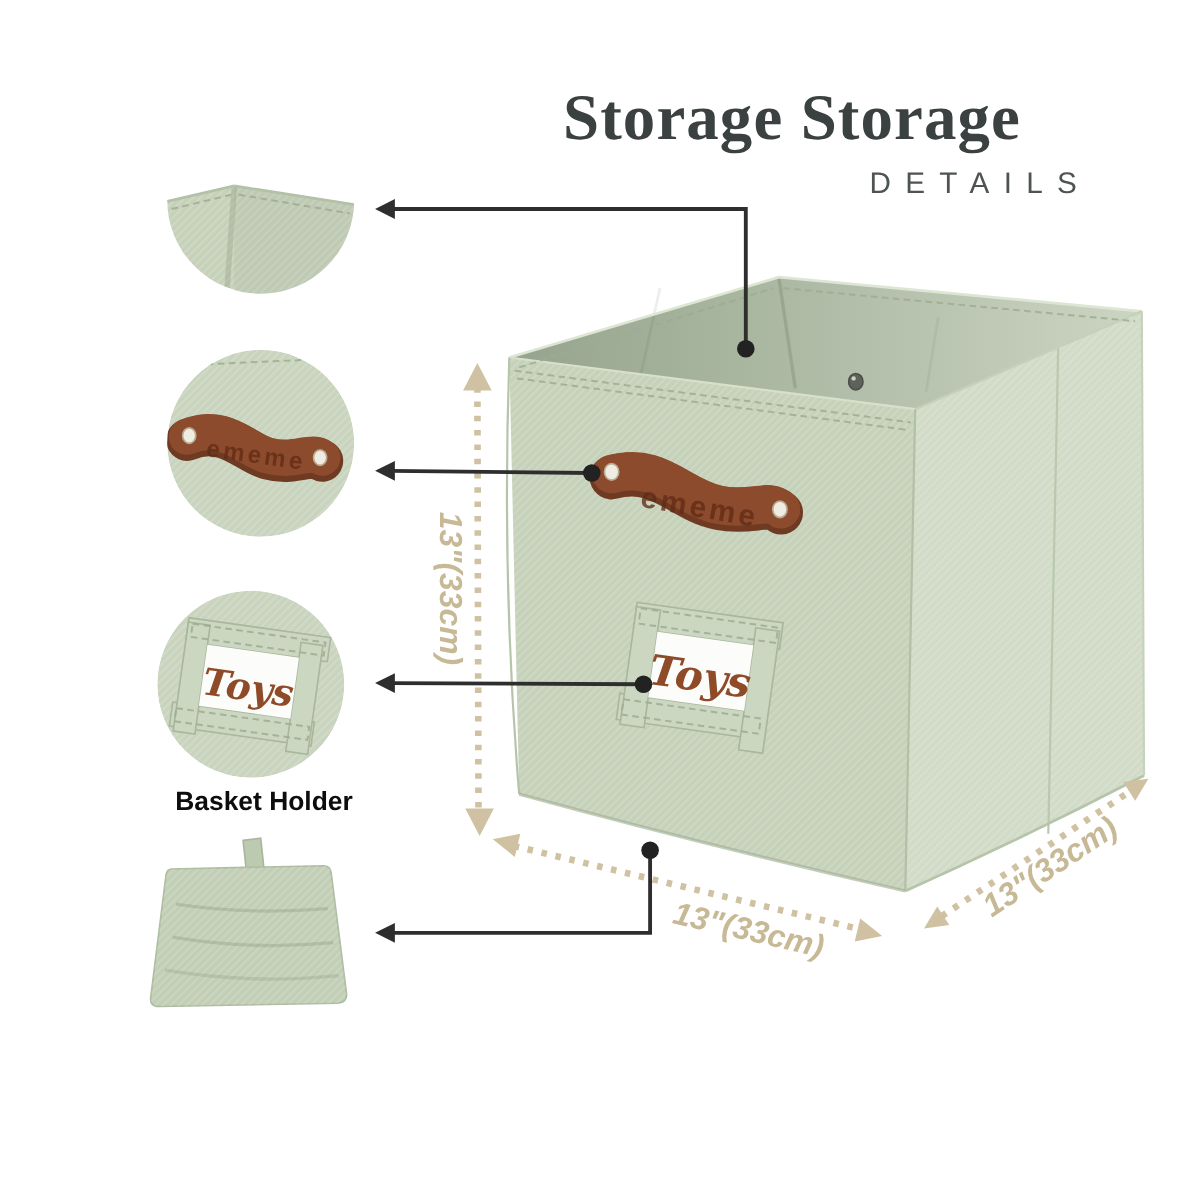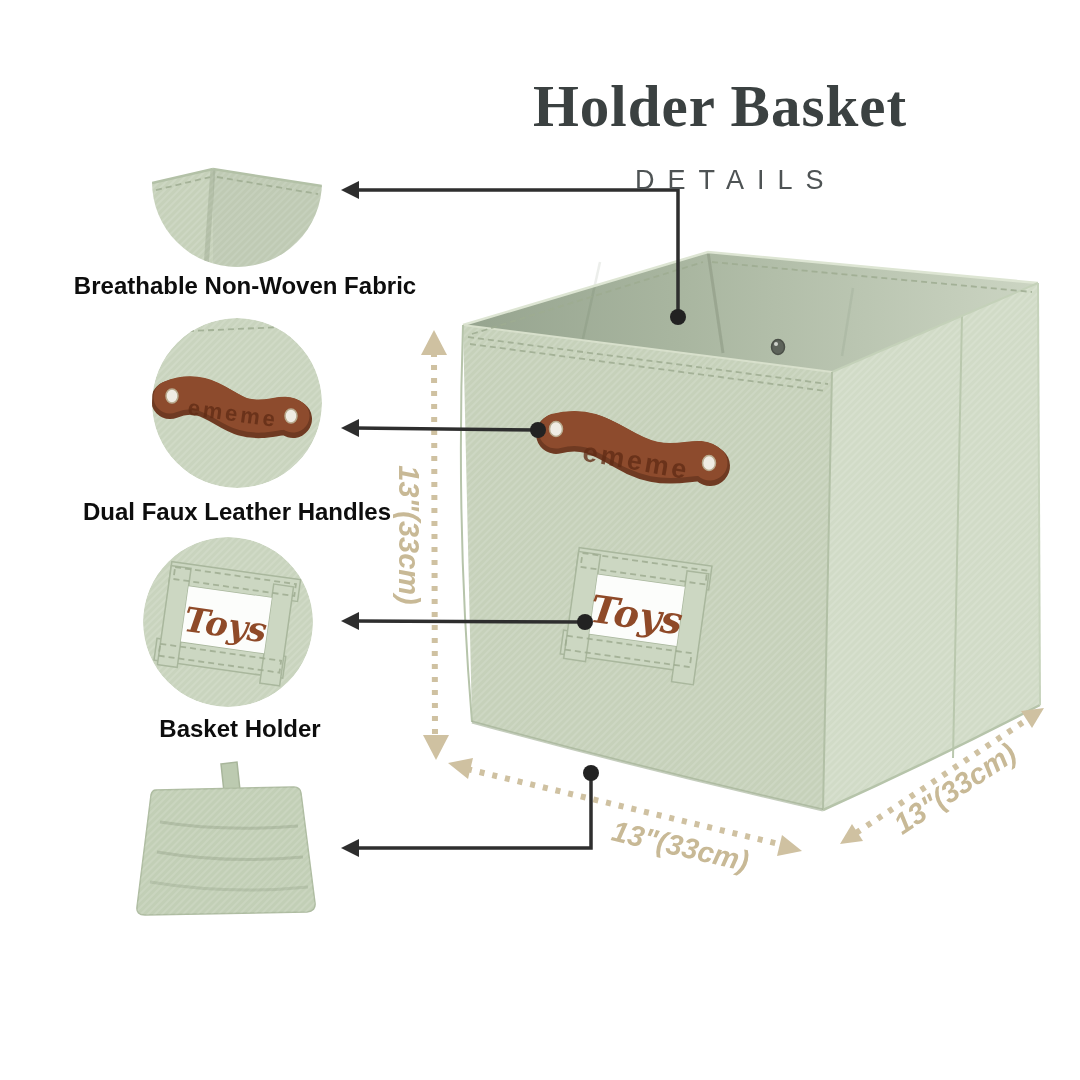--- a/index.html
+++ b/index.html
@@ -2,22 +2,22 @@
 <html><head>
 <meta charset="utf-8">
 <style>
   html,body{margin:0;padding:0;background:#ffffff;}
   .stage{position:relative;width:1080px;height:1080px;background:#ffffff;overflow:hidden;
          font-family:"Liberation Sans",sans-serif;}
   .stage svg{position:absolute;left:0;top:0;}
   .title{position:absolute;left:400px;top:72px;width:640px;text-align:center;
          font-family:"Liberation Serif",serif;font-weight:700;font-size:59px;
          color:#3b4141;letter-spacing:1px;}
-  .subtitle{position:absolute;left:622px;top:151px;width:400px;text-align:left;
-         font-size:27px;font-weight:400;color:#4e5354;letter-spacing:13px;text-indent:13px;margin-top:14px;}
+  .subtitle{position:absolute;left:592px;top:151px;width:400px;text-align:right;
+         font-size:27px;font-weight:400;color:#4e5354;letter-spacing:13px;text-indent:13px;}
   .callout-label{position:absolute;text-align:center;font-weight:700;font-size:24px;
          color:#0d0d0d;line-height:1.3;}
   .cl1{left:45px;top:270px;width:400px;}
   .cl2{left:37px;top:496px;width:400px;}
   .cl3{left:40px;top:713px;width:400px;}
   .cl4{left:65px;top:932px;width:330px;}
   .dim{position:absolute;width:220px;height:36px;text-align:center;
        font-size:29px;font-style:italic;font-weight:700;color:#c8b996;}
   .dim-v{left:297px;top:517px;transform:rotate(90deg);}
   .dim-b{left:570px;top:830px;transform:rotate(13deg);}
@@ -196,24 +196,22 @@
     <polygon class="conn-arrow" points="341,621 359,612 359,630"></polygon>
     <circle class="conn-dot" cx="585" cy="622" r="8"></circle>
   </g>
   <g>
     <polyline class="conn" points="355,848 591,848 591,773"></polyline>
     <polygon class="conn-arrow" points="341,848 359,839 359,857"></polygon>
     <circle class="conn-dot" cx="591" cy="773" r="8"></circle>
   </g>
 </svg>
 
-<div class="title">Holder Basket</div>
+<div class="title">Storage Storage</div>
 <div class="subtitle">DETAILS</div>
 
-<div class="callout-label cl1">Breathable Non-Woven Fabric</div>
-<div class="callout-label cl2">Dual Faux Leather Handles</div>
 <div class="callout-label cl3">Basket Holder</div>
 
 <div class="dim dim-v">13"(33cm)</div>
 <div class="dim dim-b">13"(33cm)</div>
 <div class="dim dim-r">13"(33cm)</div>
 
 </div>
 
 </body></html>

